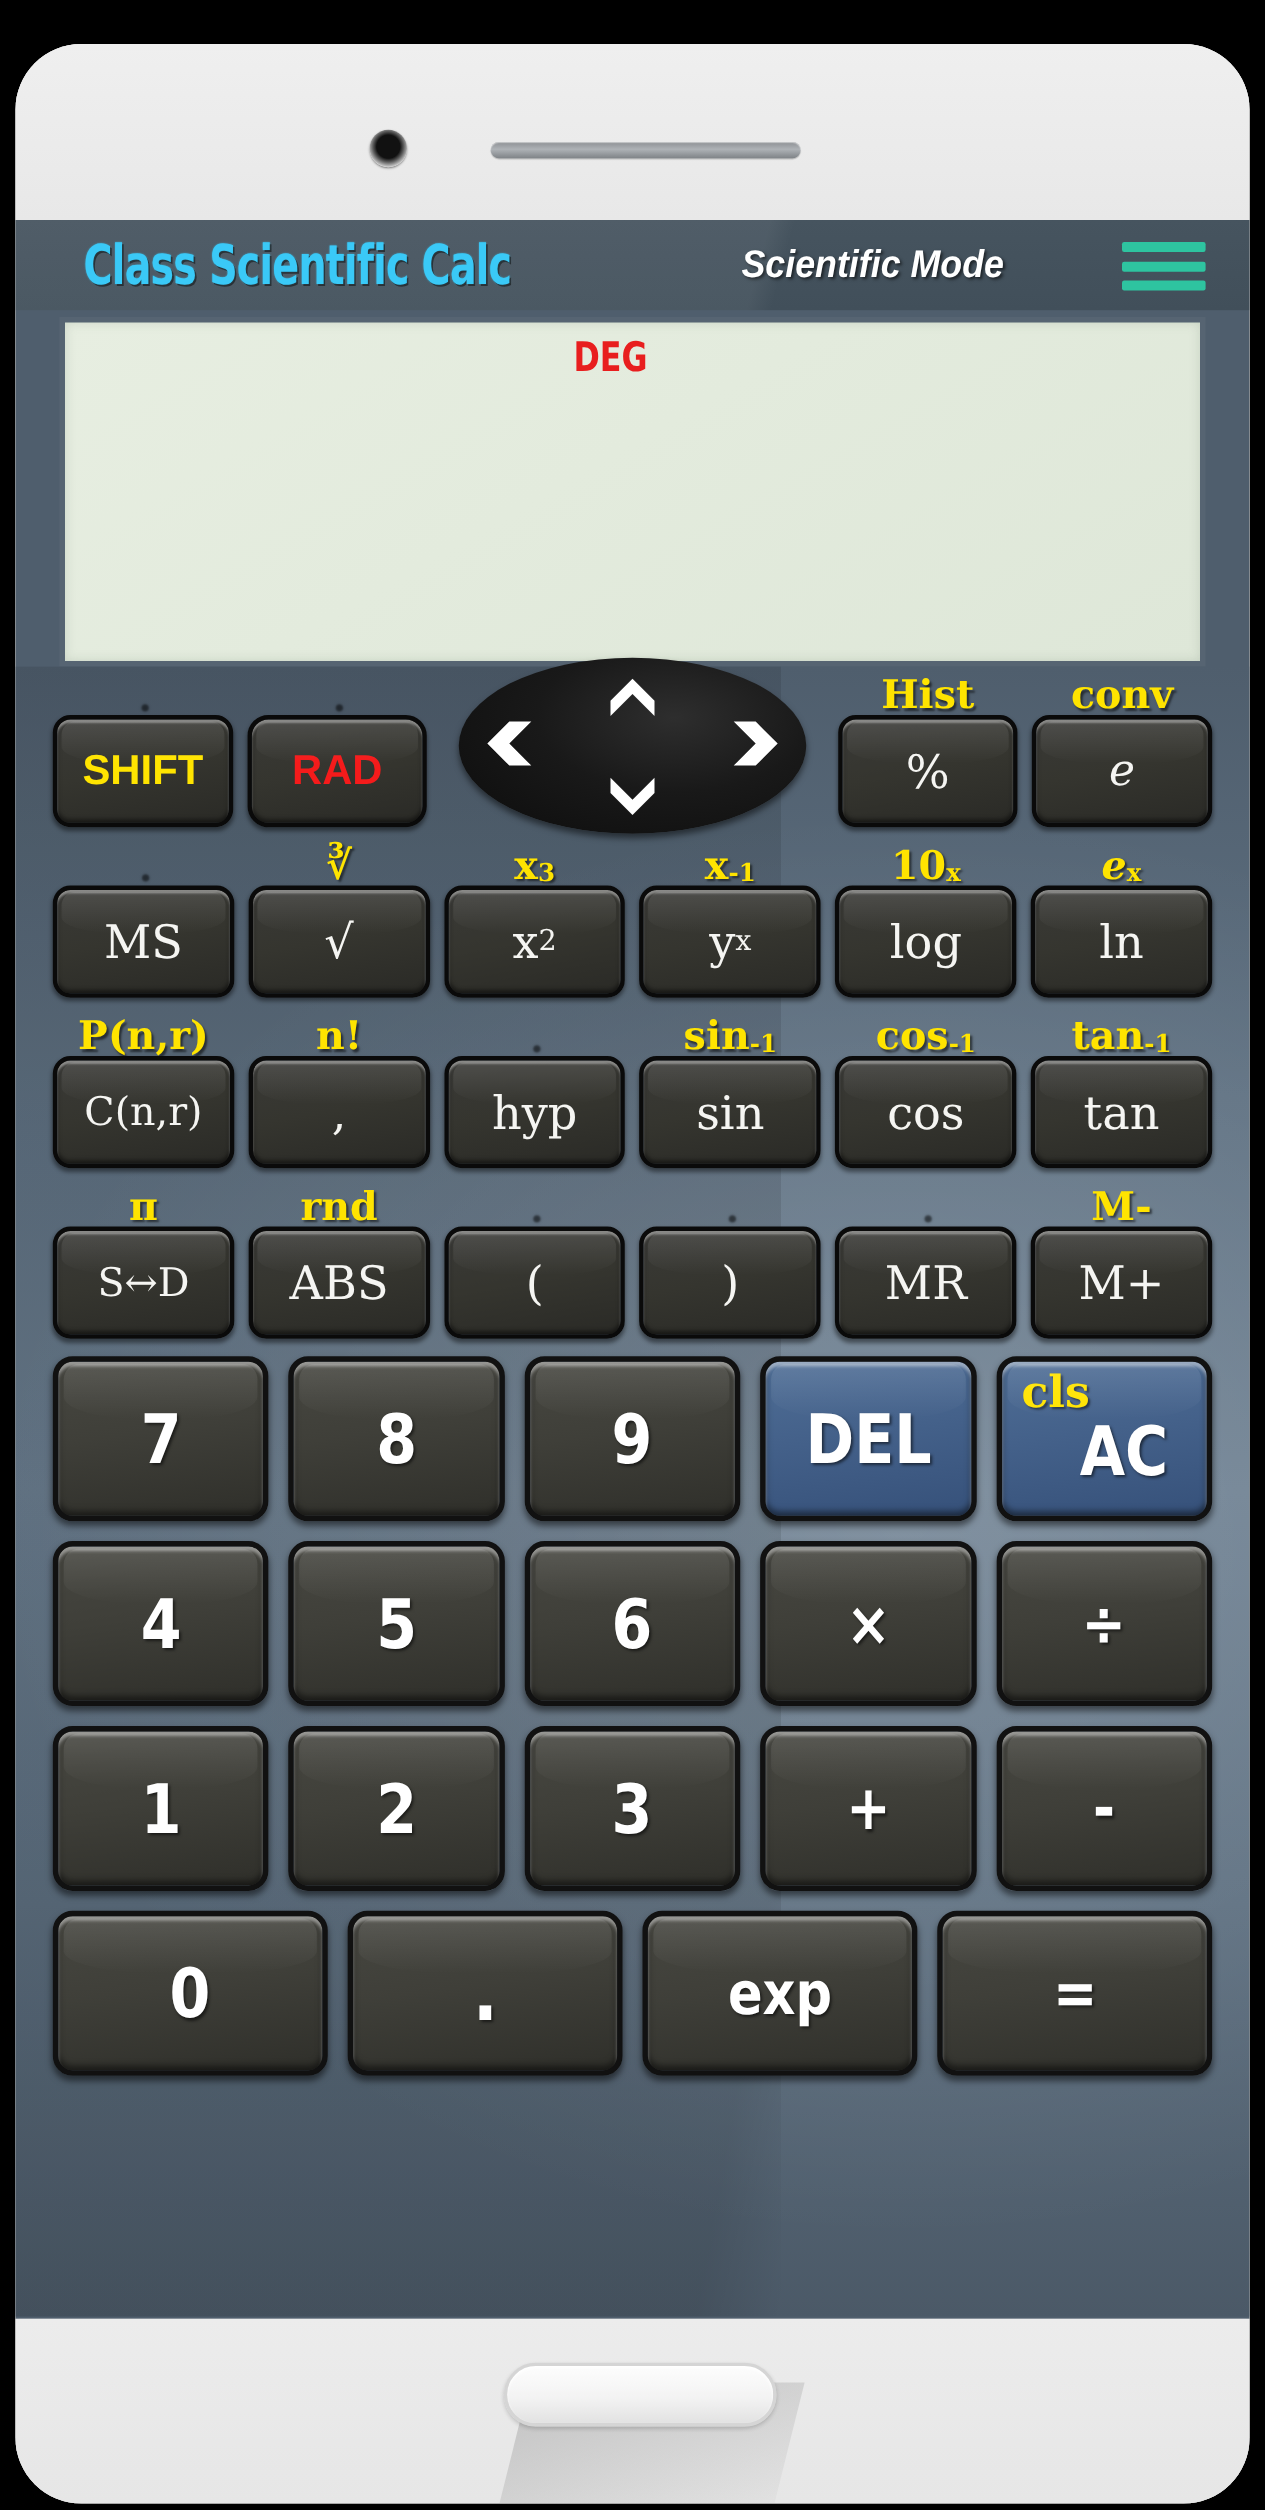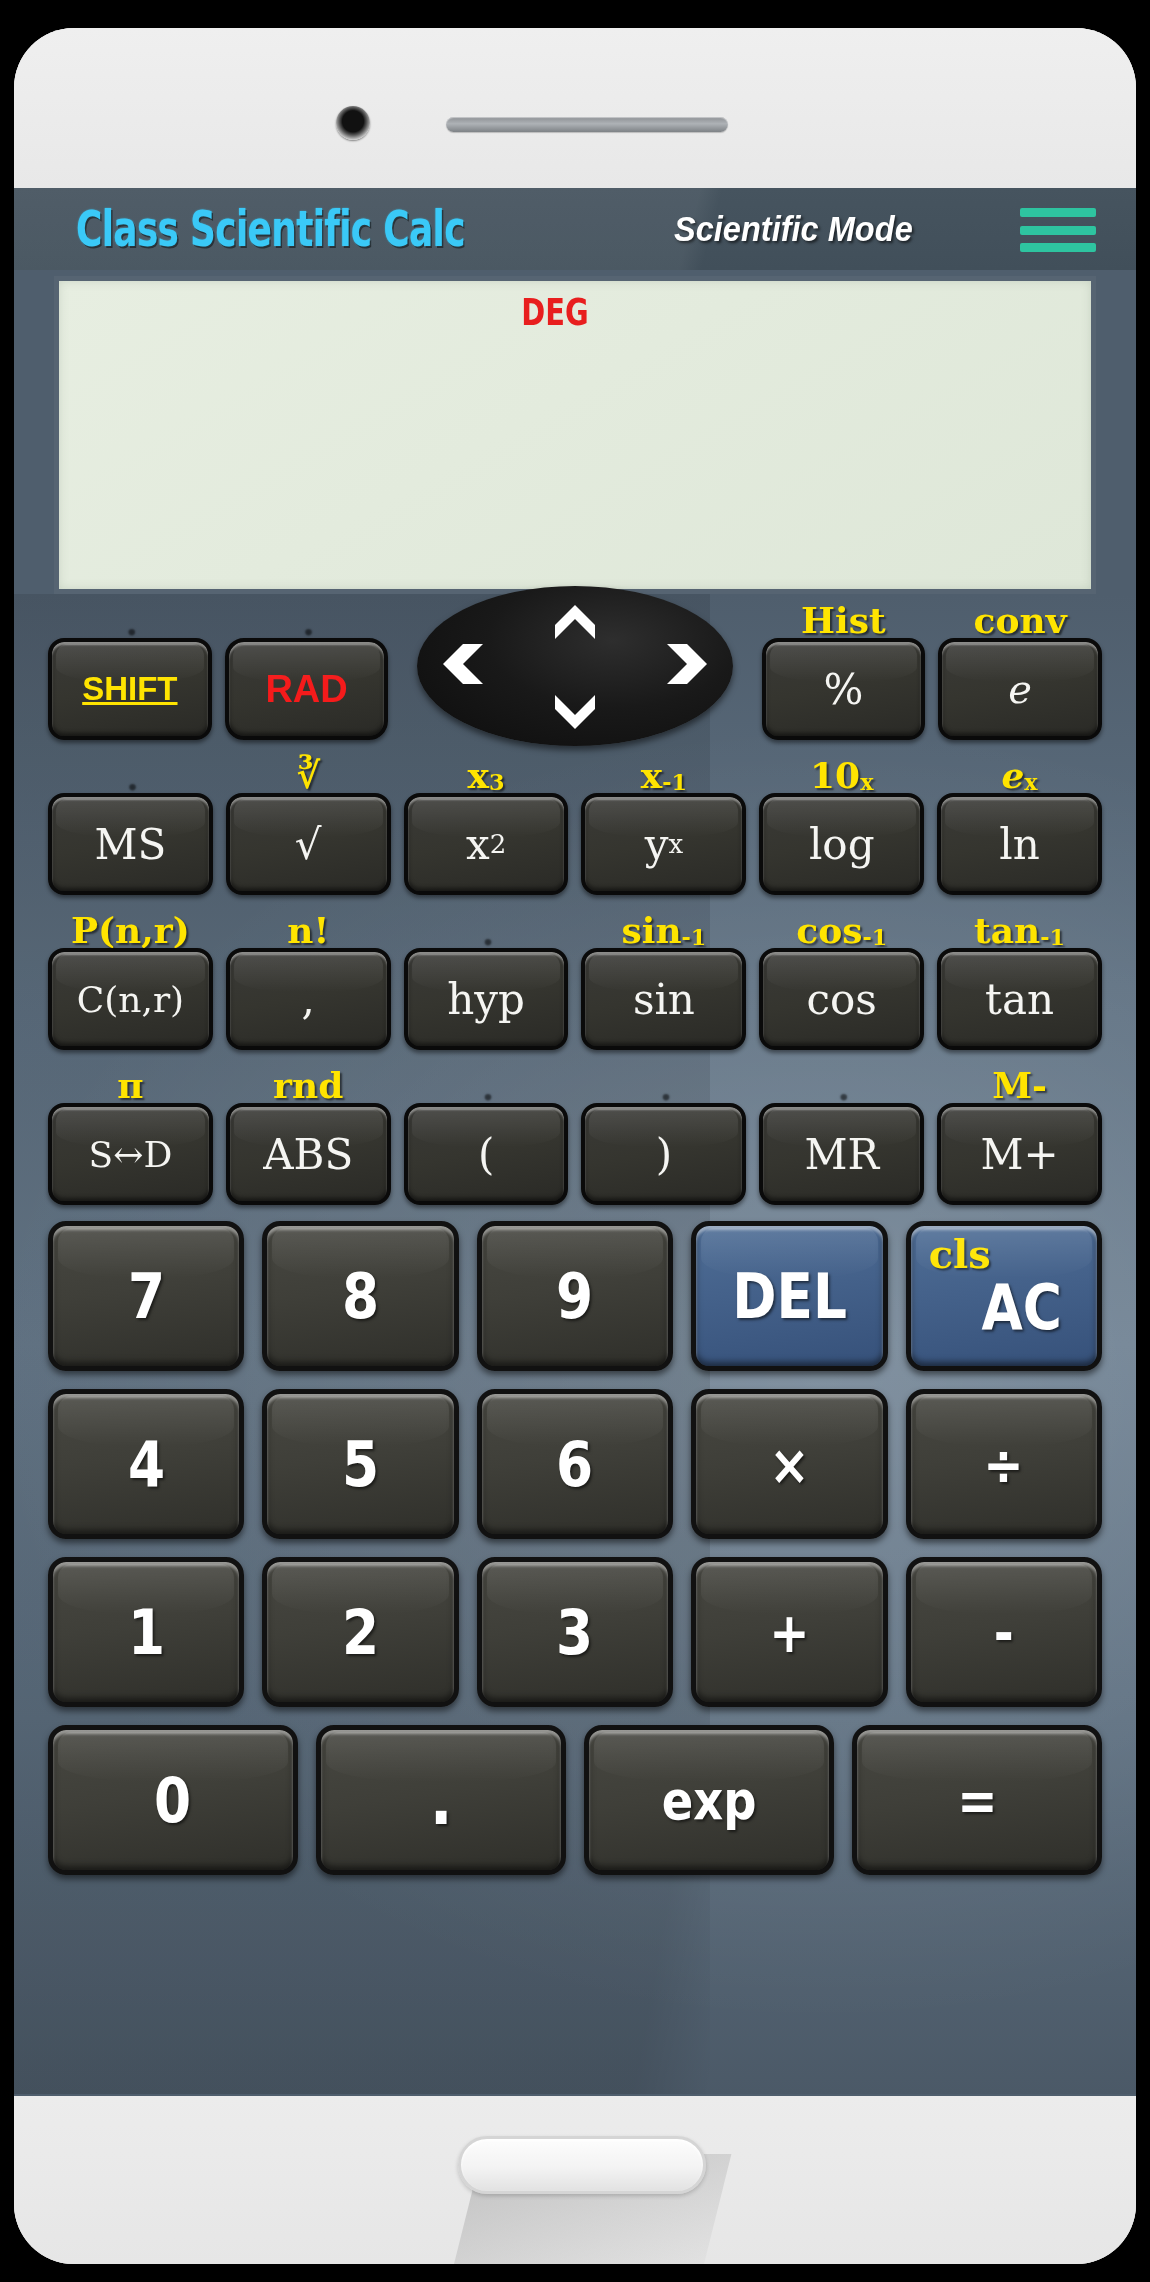--- a/index.html
+++ b/index.html
@@ -6,21 +6,21 @@
   html, body {
     width: 1150px; height: 2282px;
     background: #000;
     font-family: "Liberation Sans", sans-serif;
     overflow: hidden;
   }
 
   
   #phone {
     position: absolute;
-    left: 14px; top: 28px;
+    left: 14px; top: 40px;
     width: 1122px; height: 2236px;
     background: linear-gradient(180deg,#ececec 0%,#e9e9e9 40%,#e4e4e4 100%);
     border-radius: 60px;
     box-shadow: 0 0 0 3px #d2d2d2 inset;
     overflow: hidden;
   }
   
   #top-bezel {
     position: absolute; left:0; top:0; width:100%; height:160px;
     background: linear-gradient(180deg,#efefef 0%,#e8e8e8 100%);
@@ -171,21 +171,21 @@
     position:relative;
     overflow:hidden;
   }
   .key::after{
     content:""; position:absolute; left:4px; right:4px; top:2px; height:40%;
     background: linear-gradient(180deg, rgba(255,255,255,.10), rgba(255,255,255,0));
     border-radius: 12px 12px 40% 40%;
     pointer-events:none;
   }
   .key sup { font-size:.62em; vertical-align:super; }
-  .key.shift-key { color:#ffe400; font-family:"Liberation Sans",sans-serif; font-weight:700; font-size:33px;text-decoration:underline; }
+  .key.shift-key { color:#ffe400; font-family:"Liberation Sans",sans-serif; font-weight:700; font-size:38px; }
   .key.rad-key { color:#f51b1b; font-family:"Liberation Sans",sans-serif; font-weight:700; font-size:38px;border-radius:19px; }
   .key.italic-e { font-style:italic; font-size:40px; }
   .key.small { font-size:36px; }
 
   
   .dpad-cell { flex: 2.12; position:relative; }
   #dpad {
     position:absolute; left:50%; top:-8px; transform:translateX(-50%);
     width: 316px; height: 160px;
     border-radius: 50%;

